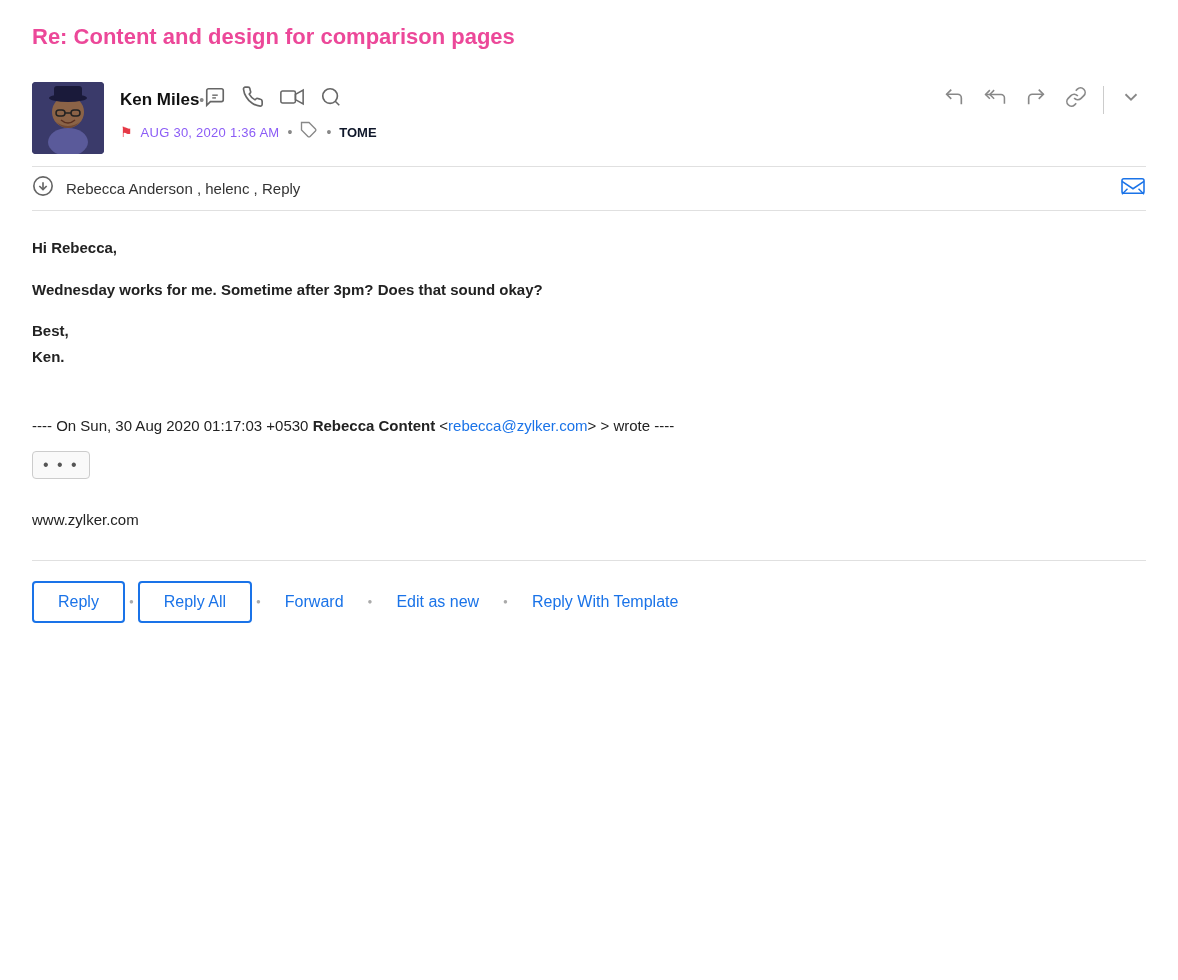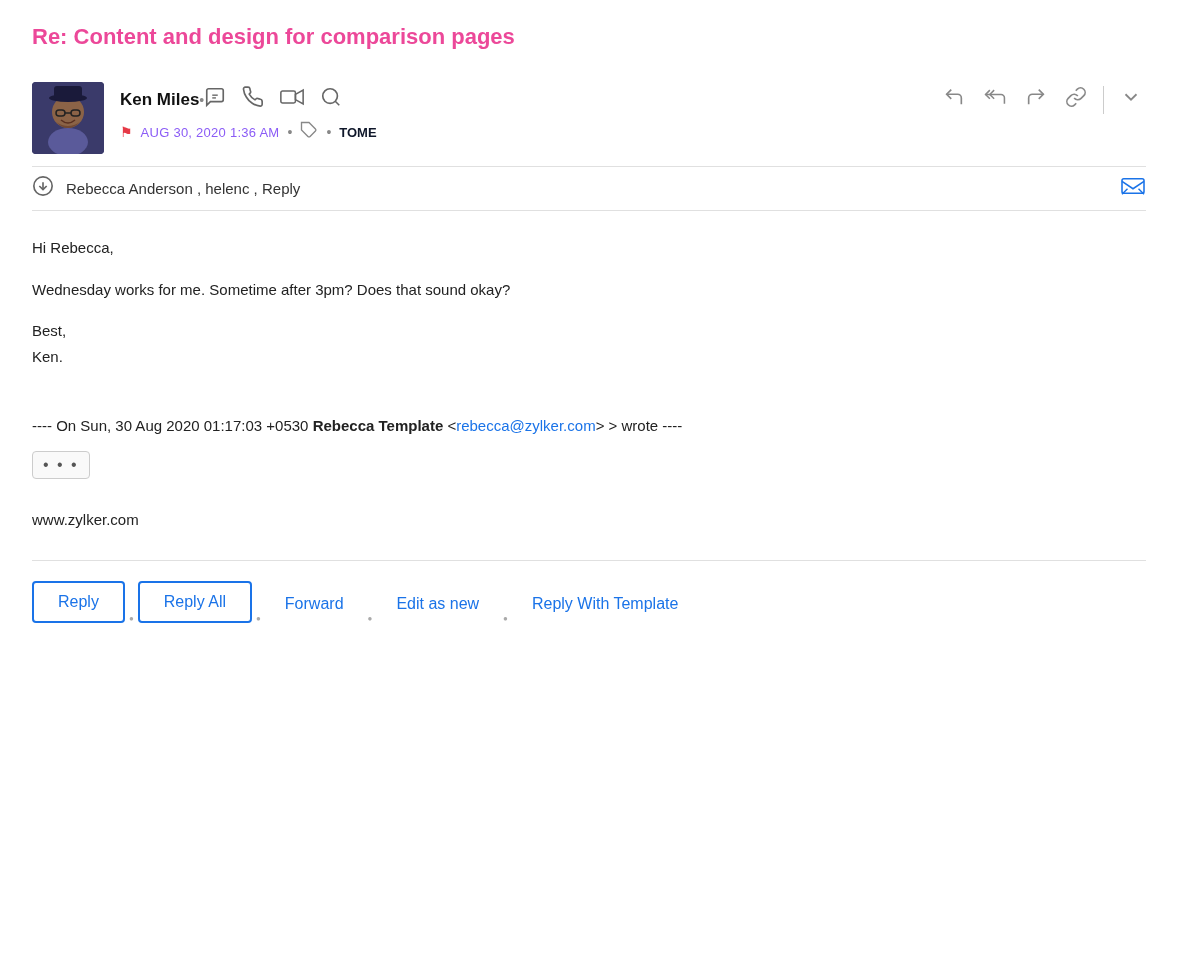--- a/index.html
+++ b/index.html
@@ -134,20 +134,21 @@
     .read-icon {
       color: #1a73e8;
       font-size: 20px;
       cursor: pointer;
     }
     .email-body {
       font-size: 15px;
       line-height: 1.7;
       color: #222;
       padding: 4px 0;
+      font-weight: bold;
     }
     .email-body p {
       margin-bottom: 16px;
     }
     .quoted-text {
       margin-top: 24px;
       font-size: 15px;
       color: #222;
       line-height: 1.7;
     }
@@ -175,21 +176,21 @@
     .website-line {
       font-size: 15px;
       color: #222;
       margin-top: 16px;
       margin-bottom: 24px;
     }
     .footer-bar {
       border-top: 1px solid #e0e0e0;
       padding: 20px 0 24px 0;
       display: flex;
-      align-items: flex-end;
+      align-items: center;
       gap: 0;
       margin-top: 32px;
     }
     .footer-btn {
       display: inline-flex;
       align-items: center;
       justify-content: center;
       border: 2px solid #1a73e8;
       border-radius: 4px;
       padding: 10px 24px;
@@ -361,21 +362,21 @@
     <p>
       <span>Best,</span><br>
       <span>Ken.</span>
     </p>
   </div>
 
   
   <div class="quoted-text">
     <div class="quoted-header">
       <span>---- On Sun, 30 Aug 2020 01:17:03 +0530</span>
-      <strong>Rebecca Template</strong>
+      <strong>Rebecca Content</strong>
       &lt;<a class="quoted-link" href="mailto:rebecca@zylker.com">rebecca@zylker.com</a>&gt;
       <span>&gt; wrote ----</span>
     </div>
   </div>
 
   
   <div class="ellipsis-btn" title="Show quoted text">
     <span>• • •</span>
   </div>
 

